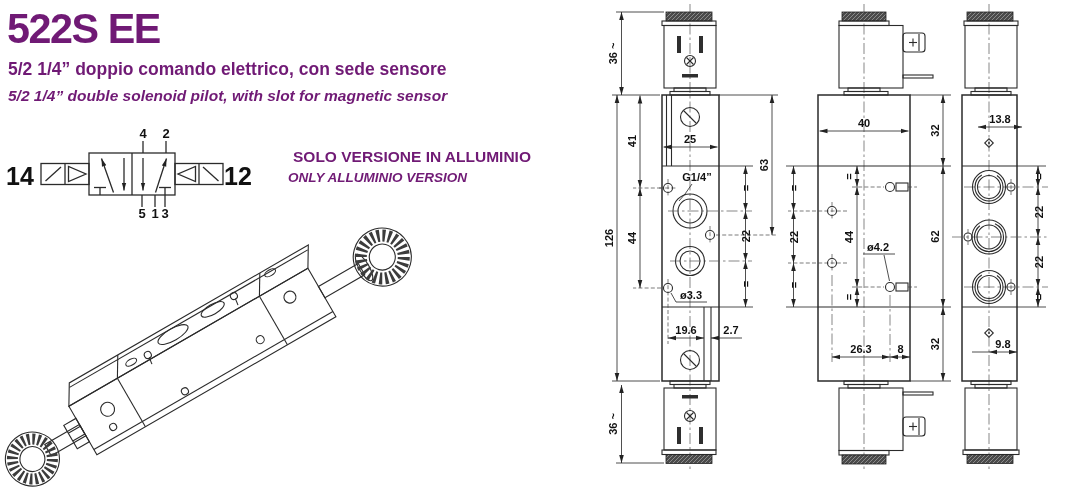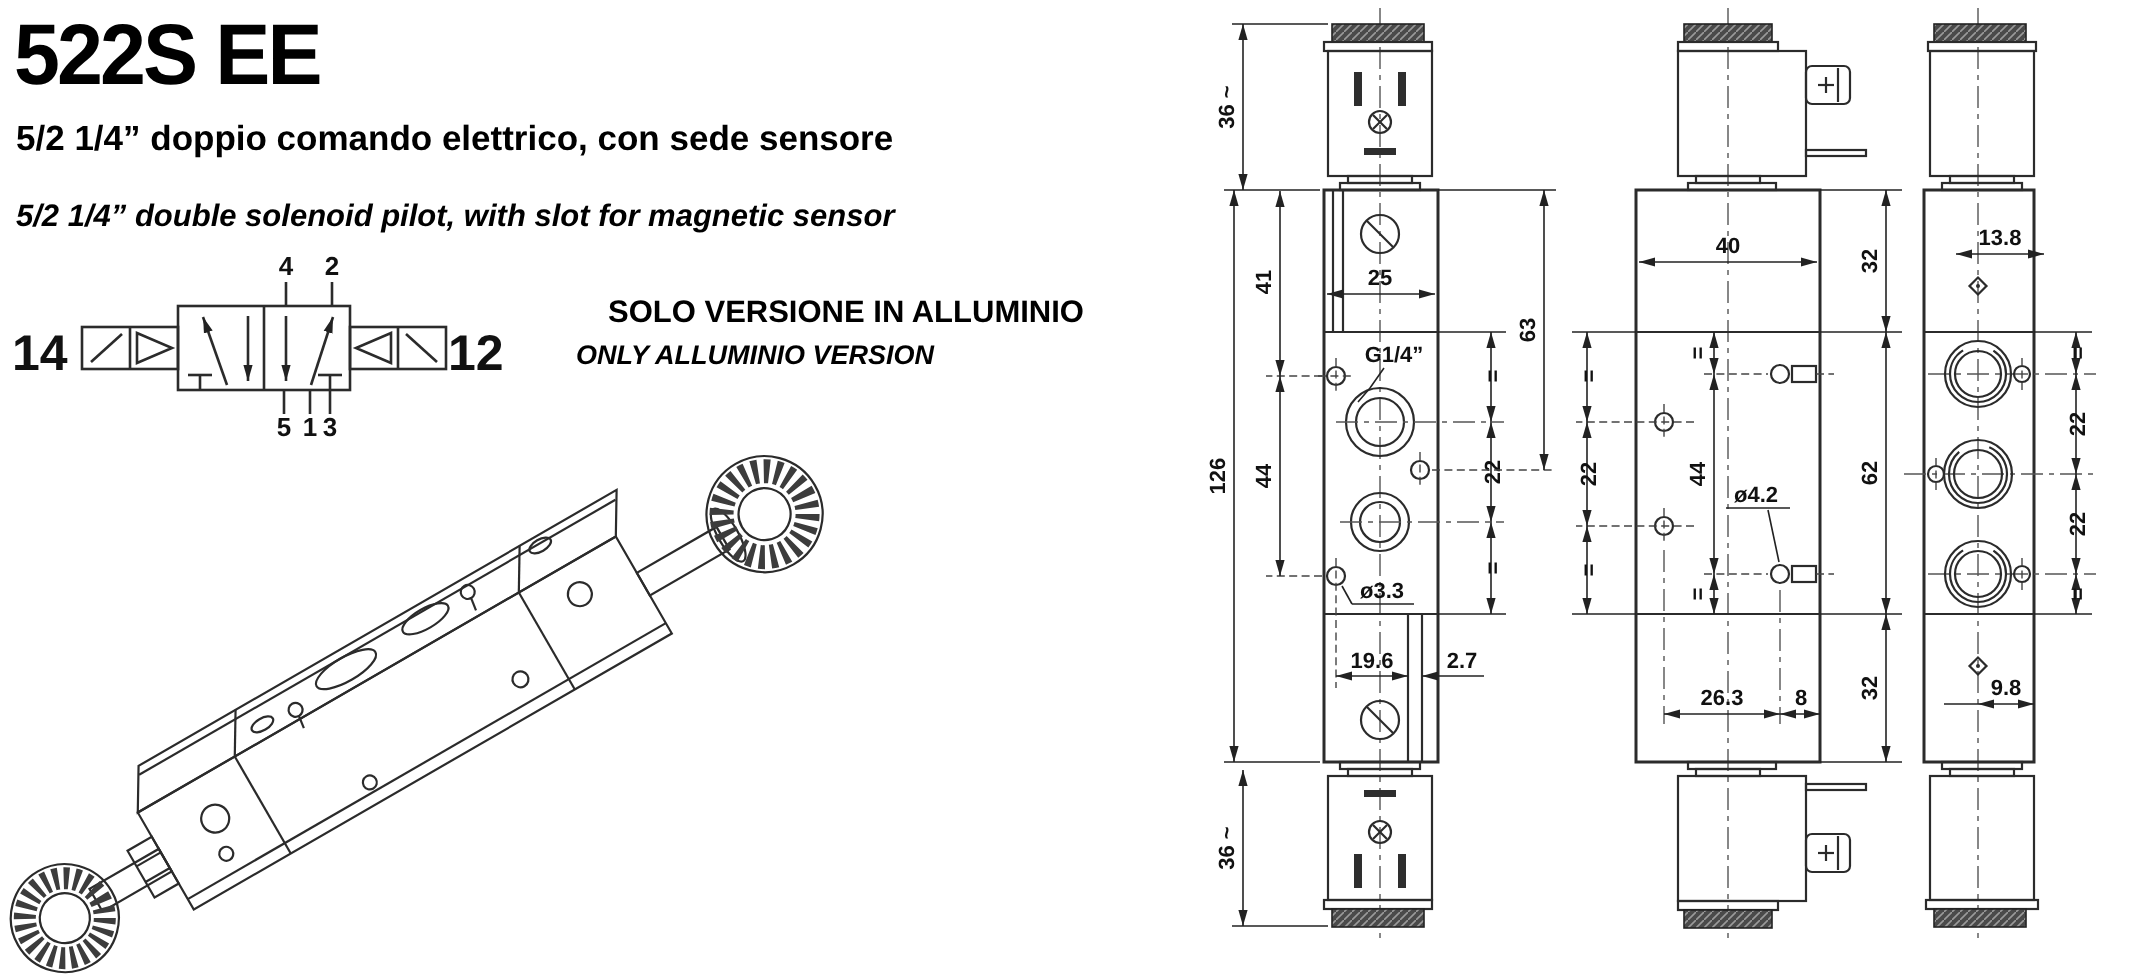--- a/index.html
+++ b/index.html
@@ -1,23 +1,23 @@
 <!DOCTYPE html>
 <html><head>
 <meta charset="utf-8">
 <style>
   html,body{margin:0;padding:0;background:#fff;}
   .page{position:relative;width:1078px;height:488px;background:#fff;overflow:hidden;
-        font-family:"Liberation Sans",sans-serif;color:#000000;}
+        font-family:"Liberation Sans",sans-serif;color:#701a75;}
   .abs{position:absolute;}
   .title{left:7px;top:4px;font-size:43px;font-weight:bold;letter-spacing:-1.5px;
          transform:scaleX(.96);transform-origin:0 0;white-space:nowrap;}
   .sub-it{left:8px;top:59px;font-size:17.5px;font-weight:bold;white-space:nowrap;}
-  .sub-en{left:8px;top:100px;font-size:15.5px;font-weight:bold;font-style:italic;white-space:nowrap;}
-  .note1{left:304px;top:148px;font-size:15.5px;font-weight:bold;white-space:nowrap;}
+  .sub-en{left:8px;top:87px;font-size:15.5px;font-weight:bold;font-style:italic;white-space:nowrap;}
+  .note1{left:293px;top:148px;font-size:15.5px;font-weight:bold;white-space:nowrap;}
   .note2{left:288px;top:170px;font-size:13.5px;font-weight:bold;font-style:italic;white-space:nowrap;}
   svg{position:absolute;overflow:visible;}
   .ln{fill:none;stroke:#2b2b2b;stroke-width:1.1;stroke-linejoin:miter;stroke-linecap:butt;}
   .th{stroke-width:1.5;}
   .fillb{fill:#2e2e2e;stroke:none;}
   .dm{fill:none;stroke:#222;stroke-width:.8;}
   .dl{fill:none;stroke:#444;stroke-width:.7;stroke-dasharray:4 2.2;}
   .cl{fill:none;stroke:#555;stroke-width:.7;stroke-dasharray:11 3 2.5 3;}
   .thr{stroke-dasharray:58 16;}
   .sym{fill:none;stroke:#2b2b2b;stroke-width:1.3;}

